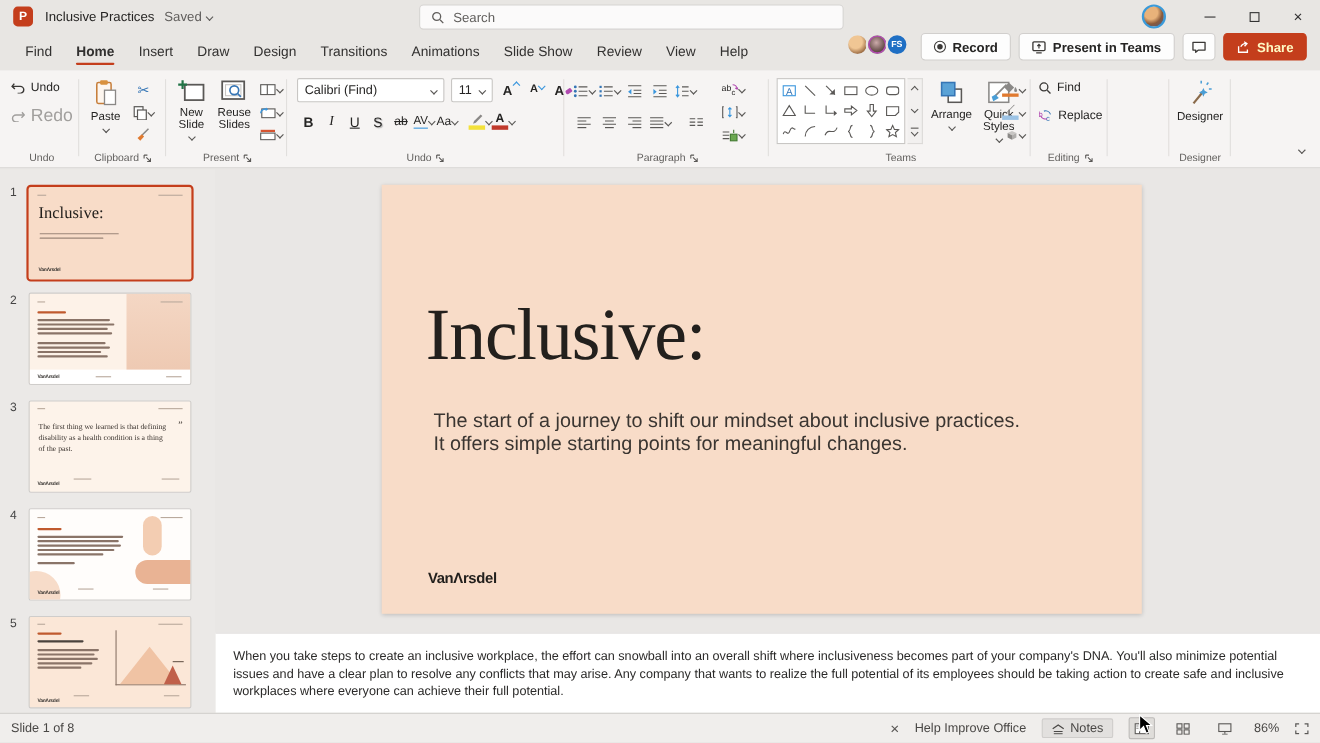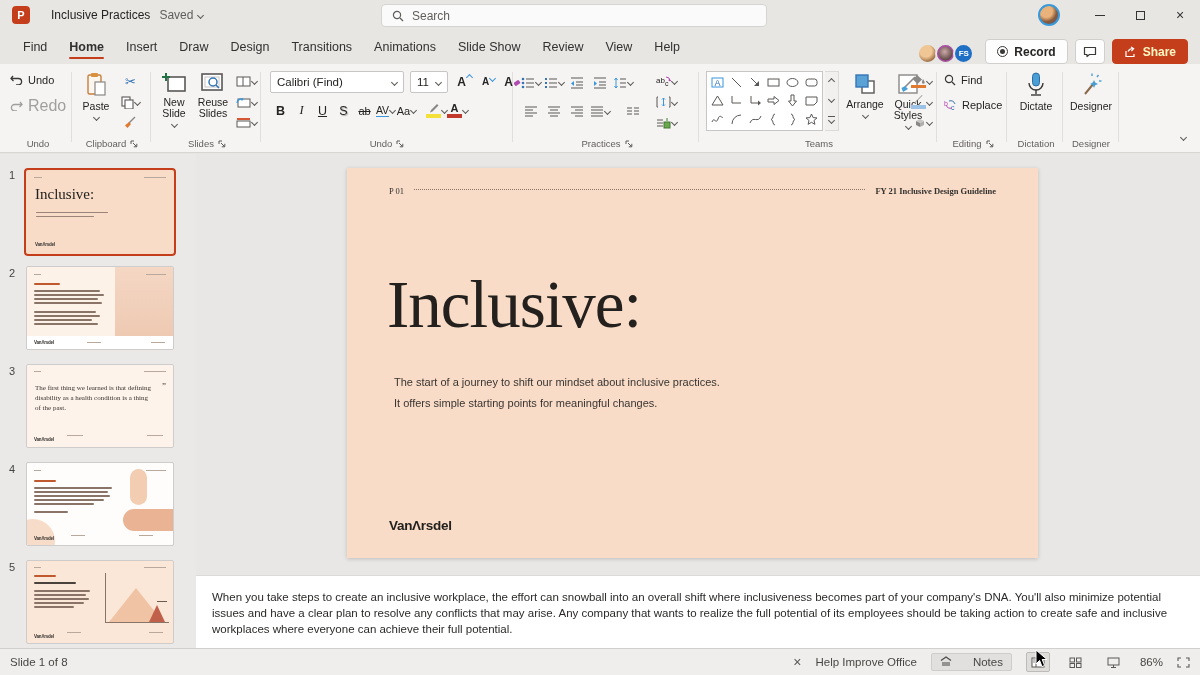--- a/index.html
+++ b/index.html
@@ -4,35 +4,35 @@
 <style>
   *{box-sizing:border-box;margin:0;padding:0}
   html,body{width:1200px;height:675px;overflow:hidden}
   body{position:relative;font-family:"Liberation Sans",sans-serif;background:#e8e6e3;color:#252423}
   svg{display:block}
   .chev{display:inline-block;width:5px;height:5px;border-right:1.2px solid #5a5856;border-bottom:1.2px solid #5a5856;transform:rotate(45deg);flex:none}
   .chev.up{transform:rotate(-135deg)}
   
   .titlebar{position:absolute;top:0;left:0;right:0;height:30px;display:flex;align-items:center}
   .applogo{width:18px;height:18px;margin-left:12px;border-radius:4px;background:#c43e1c;color:#fff;font-weight:bold;font-size:11px;display:flex;align-items:center;justify-content:center;flex:none}
-  .doctitle{font-size:12px;margin-left:21px;color:#252423}
+  .doctitle{font-size:12px;margin-left:11px;color:#252423}
   .saved{font-size:12px;color:#605e5c;margin-left:9px;display:flex;align-items:center;gap:5px}
   .searchbox{position:absolute;left:381px;top:4px;width:386px;height:23px;background:#fbfafa;border:1px solid #d6d4d2;border-radius:4px;display:flex;align-items:center;padding-left:10px;gap:8px;font-size:12px;color:#605e5c}
   .tb-right{position:absolute;right:0;top:0;height:30px;display:flex;align-items:center}
   .tb-avatar{width:22px;height:22px;border-radius:50%;background:radial-gradient(circle at 35% 30%,#e8b27a 0 35%,#8a5a3a 60%,#4a5a8a 100%);border:2px solid #3a9ad9;margin-right:20px}
   .winbtn{width:40px;height:30px;display:flex;align-items:center;justify-content:center;color:#333;font-size:14px}
   .winbtn .minus{width:10px;height:1px;background:#333}
   .winbtn .maxbox{width:9px;height:9px;border:1px solid #333}
   
   .tabsrow{position:absolute;top:30px;left:0;right:0;height:34px}
   .tabs{display:flex;height:100%;padding-left:12px}
   .tab{padding:0 11px;font-size:12.5px;color:#323130;display:flex;align-items:center;position:relative}
   .tab.active{font-weight:bold}
   .tab.active::after{content:"";position:absolute;left:11px;right:11px;bottom:5px;height:2.5px;border-radius:2px;background:#c43e1c}
-  .tabs-right{position:absolute;right:12px;top:0;height:34px;display:flex;align-items:flex-end;gap:7px}
+  .tabs-right{position:absolute;right:12px;top:0;height:34px;display:flex;align-items:flex-start;gap:7px}
   .presence{display:flex;align-items:center;margin-right:4px}
   .pav{width:21px;height:21px;border-radius:50%;flex:none;margin-left:-3px;border:2px solid #e8e6e3}
   .pav1{background:radial-gradient(circle at 40% 35%,#f0c694 0 40%,#9a6a42 75%,#6a7a9a 100%)}
   .pav2{background:radial-gradient(circle at 45% 40%,#caa, #503a35 70%);box-shadow:0 0 0 1.5px #b14bb1 inset}
   .pav3{background:#1f6fc4;color:#fff;font-size:8px;font-weight:bold;display:flex;align-items:center;justify-content:center}
   .abtn{background:#fdfdfd;border:1px solid #d1cfcd;border-radius:4px;height:25px;display:flex;align-items:center;padding:0 11px;font-size:12px;font-weight:bold;color:#252423;gap:6px}
   .iconbtn{width:30px;justify-content:center;padding:0}
   .sharebtn{background:#c43e1c;border-color:#c43e1c;color:#fef9c3}
   
   .ribbon{position:absolute;top:64px;left:0;right:0;height:89px;background:#f6f4f3;border-bottom:1px solid #d8d6d4}
@@ -56,27 +56,27 @@
   .thumb.sel{left:24px;width:152px;height:88px;border:2px solid #c43e1c;border-radius:4px;background:#f8dcc8}
   .line{position:absolute;height:1.5px;background:#8a7468;border-radius:1px}
   .oline{position:absolute;height:2px;background:#c05a2e;border-radius:1px}
   .minilogo{position:absolute;font-size:4.5px;font-weight:bold;color:#33302d;letter-spacing:-.2px}
   .minidash{position:absolute;height:1px;background:#b9a99c}
   .canvas{position:absolute;left:196px;top:154px;right:0;height:421px;background:#e9e7e5}
   .slide{position:absolute;left:151px;top:14px;width:691px;height:390px;background:#f8dcc8;box-shadow:0 1px 4px rgba(0,0,0,.18)}
   .shead{position:absolute;left:42px;right:42px;top:18px;display:flex;align-items:center;gap:10px;font-family:"Liberation Serif",serif;font-size:8.5px;color:#33302d}
   .sleader{flex:1;border-bottom:1px dotted #8a7468;height:1px;margin-bottom:3px}
   .stitle{position:absolute;left:40px;top:98px;font-family:"Liberation Serif",serif;font-size:67px;letter-spacing:-1px;color:#23201d}
-  .sbody{position:absolute;left:47px;top:204px;font-size:11px;line-height:21px;color:#3a3531}
+  .sbody{position:absolute;left:47px;top:204px;font-size:18px;line-height:21px;color:#3a3531}
   .slogo{position:absolute;left:42px;top:350px;font-size:13.5px;font-weight:bold;color:#23201d;letter-spacing:-.3px}
   .notes{position:absolute;left:196px;top:575px;right:0;height:73px;background:#fff;border-top:1px solid #dcdad8;padding:13px 32px 0 16px;font-size:11.5px;line-height:16px;color:#2b2a29}
   
   .statusbar{position:absolute;left:0;bottom:0;right:0;height:27px;background:#f0eeec;border-top:1px solid #d2d0ce;display:flex;align-items:center;font-size:11.5px;color:#494745;padding:0 10px}
   .sb-right{margin-left:auto;display:flex;align-items:center;gap:14px}
-  .sb-notes{display:flex;align-items:flex-start;gap:21px;background:#e2e0de;border:1px solid #cfcdcb;border-radius:2px;padding:2px 8px}
+  .sb-notes{display:flex;align-items:flex-end;gap:5px;background:#e2e0de;border:1px solid #cfcdcb;border-radius:2px;padding:2px 8px}
   .sb-view{width:24px;height:20px;display:flex;align-items:center;justify-content:center;border-radius:2px}
   .sb-view.active{background:#e0deDC;background:#dfddda;border:1px solid #bdbbb9}
   .cursor{position:absolute;left:1035px;top:649px;z-index:60}
 </style>
 </head>
 <body>
 
 <div class="titlebar">
   <div class="applogo">P</div>
   <div class="doctitle">Inclusive Practices</div>
@@ -122,20 +122,28 @@
       <span class="pav pav1"></span>
       <span class="pav pav2"></span>
       <span class="pav pav3">FS</span>
     </div>
     <div class="abtn">
       <span style="width:11px;height:11px;border:1.4px solid #3a3836;border-radius:50%;display:flex;align-items:center;justify-content:center">
           <span style="width:5px;height:5px;background:#3a3836;border-radius:50%"></span>
         </span>
       <span>Record</span>
     </div>
+    <div class="abtn">
+      <svg width="13" height="12" viewBox="0 0 13 12">
+          <rect x="1" y="1" width="11" height="8" rx="1" fill="none" stroke="#3a3836" stroke-width="1.2"></rect>
+          <path d="M6.5 7V3.6M5 5l1.5-1.6L8 5" fill="none" stroke="#3a3836" stroke-width="1.1"></path>
+          <line x1="4" y1="11" x2="9" y2="11" stroke="#3a3836" stroke-width="1.2"></line>
+        </svg>
+      <span>Present in Teams</span>
+    </div>
     <div class="abtn iconbtn">
       <svg width="14" height="13" viewBox="0 0 14 13">
           <path d="M1.5 2.5h11v7h-6l-2.5 2v-2h-2.5z" fill="none" stroke="#3a3836" stroke-width="1.2" stroke-linejoin="round"></path>
         </svg>
     </div>
     <div class="abtn sharebtn">
       <svg width="13" height="12" viewBox="0 0 13 12">
           <path d="M4 5.5c1-2 3-3 5-3" fill="none" stroke="#fff" stroke-width="1.2"></path>
           <path d="M7 1l2.6 1.6L7.4 5" fill="none" stroke="#fff" stroke-width="1.2"></path>
           <path d="M2 5v5.5h8V8" fill="none" stroke="#fff" stroke-width="1.2"></path>
@@ -249,21 +257,21 @@
       </div>
       <div class="ib">
         <svg width="15" height="11" viewBox="0 0 15 11">
             <rect x="1" y="4" width="13" height="6" fill="#fff" stroke="#5a5856"></rect>
             <rect x="1" y="1" width="13" height="2" fill="#d65532"></rect>
           </svg>
         <span class="chev"></span>
       </div>
     </div>
     <div class="glabel">
-        <span>Slides</span>
+        <span>Present</span>
       <svg width="8" height="8" viewBox="0 0 8 8">
           <path d="M1 1h3M1 1v3" stroke="#5a5856" fill="none"></path>
           <path d="M3 3l3.4 3.4M6.8 3.8v3h-3" stroke="#5a5856" fill="none"></path>
         </svg>
     </div>
   </div>
 
   <div class="group" style="left:266px;width:242px">
     <div class="select" style="position:absolute;left:4px;top:2px;width:134px">
       <span>Calibri (Find)</span>
@@ -455,21 +463,21 @@
       <div class="ib">
           <svg width="15" height="12" viewBox="0 0 15 12">
             <path d="M1 3h6M1 6h6M1 9h6" stroke="#5a5856"></path>
             <rect x="8" y="5" width="6" height="6" fill="#6aa84f" stroke="#437a32"></rect>
             <path d="M11 1v3" stroke="#437a32"></path>
           </svg>
           <span class="chev"></span>
         </div>
     </div>
     <div class="glabel">
-        <span>Practices</span>
+        <span>Paragraph</span>
       <svg width="8" height="8" viewBox="0 0 8 8">
           <path d="M1 1h3M1 1v3" stroke="#5a5856" fill="none"></path>
           <path d="M3 3l3.4 3.4M6.8 3.8v3h-3" stroke="#5a5856" fill="none"></path>
         </svg>
     </div>
   </div>
 
   <div class="group" style="left:704px;width:230px">
     <div class="shapebox">
       <svg width="13" height="13" viewBox="0 0 13 13">
@@ -609,34 +617,20 @@
     </div>
     <div class="glabel">
         <span>Editing</span>
       <svg width="8" height="8" viewBox="0 0 8 8">
           <path d="M1 1h3M1 1v3" stroke="#5a5856" fill="none"></path>
           <path d="M3 3l3.4 3.4M6.8 3.8v3h-3" stroke="#5a5856" fill="none"></path>
         </svg>
     </div>
   </div>
 
-  <div class="group" style="left:1012px;width:48px">
-    <div class="rbig" style="width:48px">
-      <svg width="20" height="26" viewBox="0 0 20 26">
-          <rect x="6.5" y="1" width="7" height="13" rx="3.5" fill="#4a9ed6" stroke="#2b6da3"></rect>
-          <path d="M3 11a7 7 0 0 0 14 0" fill="none" stroke="#3a3836" stroke-width="1.4"></path>
-          <line x1="10" y1="18" x2="10" y2="22" stroke="#3a3836" stroke-width="1.4"></line>
-          <line x1="5" y1="23" x2="15" y2="23" stroke="#3a3836" stroke-width="1.4"></line>
-        </svg>
-      <span class="cap">Dictate</span>
-    </div>
-    <div class="glabel">
-        <span>Dictation</span>
-      </div>
-  </div>
 
   <div class="group" style="left:1066px;width:50px">
     <div class="rbig" style="width:50px">
       <svg width="24" height="26" viewBox="0 0 24 26">
           <line x1="6" y1="22" x2="15" y2="11" stroke="#8a6a4a" stroke-width="2"></line>
           <path d="M15 8l1.2 2.6L19 12l-2.8 1.2L15 16l-1.2-2.8L11 12l2.8-1.4z" fill="#4a9ed6"></path>
           <line x1="18" y1="5" x2="19.5" y2="3" stroke="#4a9ed6" stroke-width="1.4"></line>
           <line x1="20" y1="9" x2="22.5" y2="9" stroke="#4a9ed6" stroke-width="1.4"></line>
           <line x1="13" y1="4" x2="13" y2="1.5" stroke="#4a9ed6" stroke-width="1.4"></line>
         </svg>
@@ -739,25 +733,20 @@
       <div class="minidash" style="right:6px;top:40px;width:10px;background:#6b5a4e"></div>
       <div class="minidash" style="left:40px;bottom:10px;width:14px"></div>
       <div class="minidash" style="right:10px;bottom:10px;width:14px"></div>
       <div class="minilogo" style="left:7px;bottom:4px">VanΛrsdel</div>
     </div>
   </div>
 </div>
 
 <div class="canvas">
   <div class="slide">
-    <div class="shead">
-      <span>P 01</span>
-      <span class="sleader"></span>
-      <span style="font-weight:bold">FY 21 Inclusive Design Guideline</span>
-    </div>
     <div class="stitle">Inclusive:</div>
     <div class="sbody">
       <div>The start of a journey to shift our mindset about inclusive practices.</div>
       <div>It offers simple starting points for meaningful changes.</div>
     </div>
     <div class="slogo">VanΛrsdel</div>
   </div>
 </div>
 
 <div class="notes">

